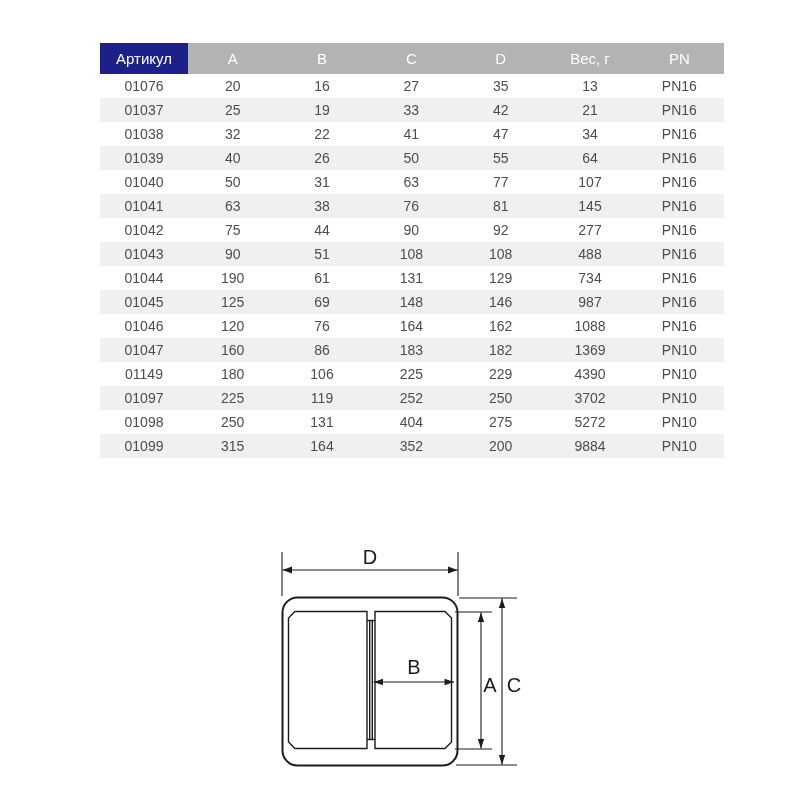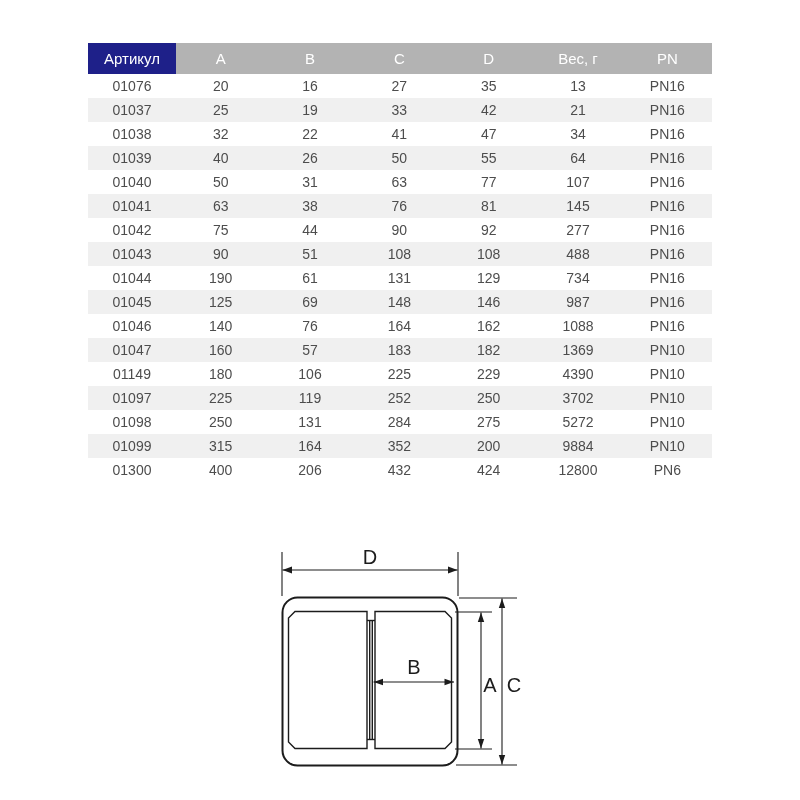--- a/index.html
+++ b/index.html
@@ -2,21 +2,21 @@
 <html><head>
 <meta charset="utf-8">
 <style>
   html,body{margin:0;padding:0;}
   body{
     width:800px;height:800px;background:#ffffff;position:relative;overflow:hidden;
     font-family:"Liberation Sans",sans-serif;
   }
   
   .spec-table{
-    position:absolute;left:88px;top:43px;width:624px;
+    position:absolute;left:100px;top:43px;width:624px;
     border-collapse:collapse;table-layout:fixed;
   }
   .spec-table th,.spec-table td{
     padding:0;text-align:center;vertical-align:middle;font-weight:normal;
     white-space:nowrap;overflow:hidden;
   }
   .spec-table thead th{
     height:31px;background:#b3b3b3;color:#ffffff;font-size:15px;
   }
   .spec-table thead th.accent{background:#1e2089;}
@@ -149,31 +149,31 @@
       <td>01045</td>
       <td>125</td>
       <td>69</td>
       <td>148</td>
       <td>146</td>
       <td>987</td>
       <td>PN16</td>
     </tr>
         <tr>
       <td>01046</td>
-      <td>140</td>
+      <td>120</td>
       <td>76</td>
       <td>164</td>
       <td>162</td>
       <td>1088</td>
       <td>PN16</td>
     </tr>
         <tr>
       <td>01047</td>
       <td>160</td>
-      <td>57</td>
+      <td>86</td>
       <td>183</td>
       <td>182</td>
       <td>1369</td>
       <td>PN10</td>
     </tr>
         <tr>
       <td>01149</td>
       <td>180</td>
       <td>106</td>
       <td>225</td>
@@ -187,43 +187,34 @@
       <td>119</td>
       <td>252</td>
       <td>250</td>
       <td>3702</td>
       <td>PN10</td>
     </tr>
         <tr>
       <td>01098</td>
       <td>250</td>
       <td>131</td>
-      <td>284</td>
+      <td>404</td>
       <td>275</td>
       <td>5272</td>
       <td>PN10</td>
     </tr>
         <tr>
       <td>01099</td>
       <td>315</td>
       <td>164</td>
       <td>352</td>
       <td>200</td>
       <td>9884</td>
       <td>PN10</td>
     </tr>
-        <tr>
-      <td>01300</td>
-      <td>400</td>
-      <td>206</td>
-      <td>432</td>
-      <td>424</td>
-      <td>12800</td>
-      <td>PN6</td>
-    </tr>
       </tbody>
   </table>
 
   <svg class="diagram" viewBox="250 540 300 260">
 
     <rect class="body-line" x="282.5" y="597.5" width="175" height="168" rx="15"></rect>
     <path class="detail-line" d="M 295 611.5 L 367 611.5 L 367 748.5 L 295 748.5 L 288.5 742 L 288.5 618 Z"></path>
     <path class="detail-line" d="M 375 611.5 L 445 611.5 L 451.5 618 L 451.5 742 L 445 748.5 L 375 748.5 Z"></path>
     <g>
       <line class="detail-line" x1="367" y1="620.5" x2="375" y2="620.5"></line>

